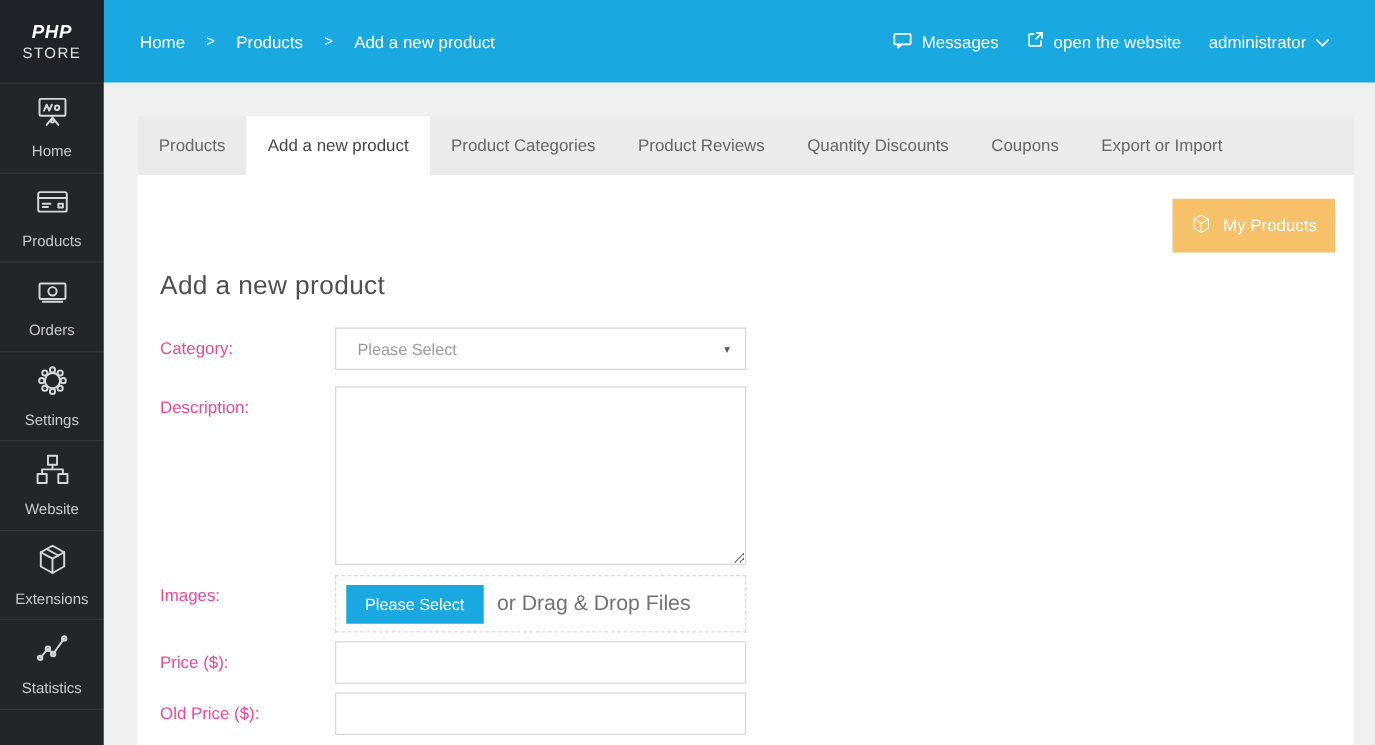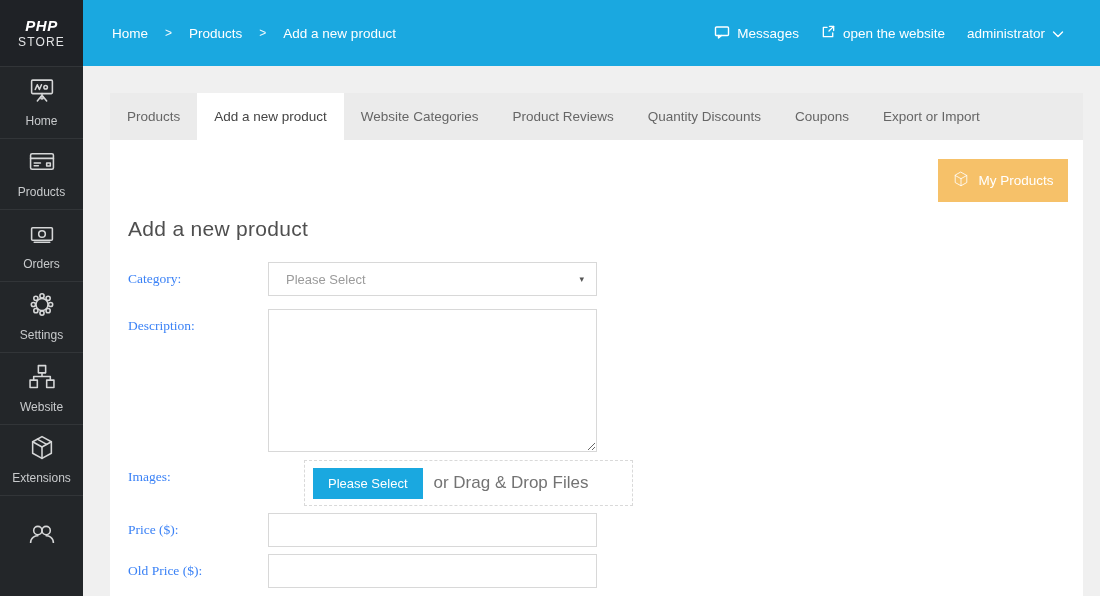--- a/index.html
+++ b/index.html
@@ -59,21 +59,21 @@
     position:absolute;top:19px;right:15px;width:130px;height:43px;
     background:var(--accent-orange);border:none;color:#fff;font-size:13.5px;
     display:flex;align-items:center;justify-content:center;gap:8px;cursor:pointer;
     font-family:"Liberation Sans",sans-serif;
   }
   .my-products svg{stroke:#fff;fill:none;stroke-width:1.3;stroke-linejoin:round;stroke-linecap:round;}
   
   .page-title{margin:0;padding-top:61px;font-size:21px;font-weight:normal;color:#4f4f4f;letter-spacing:.3px;}
   .form{margin-top:21px;}
   .row{display:flex;margin-bottom:7px;}
-  .row-label{width:140px;padding-top:9px;font-size:13.5px;color:#3b82f6;font-family:Liberation Serif, serif;}
+  .row-label{width:140px;padding-top:9px;font-size:13.5px;color:#ec4899;}
   .selectbox{
     width:329px;height:34px;border:1px solid #d8d8d8;background:#fff;
     display:flex;align-items:center;padding:0 12px 0 17px;cursor:pointer;
   }
   .selectbox .sel-text{color:#9b9b9b;font-size:13px;flex:1;}
   .selectbox .sel-arrow{color:#555;font-size:9px;}
   .text-input{
     width:329px;height:34px;border:1px solid #d8d8d8;background:#fff;
     padding:0 10px;font-size:13px;color:#555;outline:none;
     font-family:"Liberation Sans",sans-serif;
@@ -173,20 +173,32 @@
       <svg width="30" height="27" viewBox="0 0 28 26">
         <path d="M14 2.5 L23 7.5 V18.5 L14 23.5 L5 18.5 V7.5 Z"></path>
         <path d="M5 7.5 L14 12.5 L23 7.5"></path>
         <path d="M14 12.5 V23.5"></path>
         <path d="M9.5 5 L18.5 10"></path>
       </svg>
     </span>
     <span class="nav-label">Extensions</span>
   </div>
 
+  <div class="nav-item">
+    <span>
+      <svg width="30" height="27" viewBox="0 0 28 26">
+        <path d="M4.5 20.5 L10.5 13.5 L14.5 17.5 L23 5.5"></path>
+        <circle cx="4.5" cy="20.5" r="1.7"></circle>
+        <circle cx="10.5" cy="13.5" r="1.7"></circle>
+        <circle cx="14.5" cy="17.5" r="1.7"></circle>
+        <circle cx="23" cy="5.5" r="1.7"></circle>
+      </svg>
+    </span>
+    <span class="nav-label">Statistics</span>
+  </div>
 
   <div class="nav-item">
     <span>
       <svg width="30" height="27" viewBox="0 0 28 26">
         <circle cx="10" cy="14" r="4"></circle>
         <circle cx="18" cy="14" r="4"></circle>
         <path d="M3 26 C3 20 8 19 10 19 M25 26 C25 20 20 19 18 19"></path>
       </svg>
     </span>
   </div>
@@ -231,21 +243,21 @@
         </svg>
       </span>
     </span>
   </div>
 </div>
 
 <div class="panel">
   <div class="tabbar">
     <div class="tab">Products</div>
     <div class="tab active">Add a new product</div>
-    <div class="tab">Website Categories</div>
+    <div class="tab">Product Categories</div>
     <div class="tab">Product Reviews</div>
     <div class="tab">Quantity Discounts</div>
     <div class="tab">Coupons</div>
     <div class="tab">Export or Import</div>
   </div>
 
   <div class="panel-body">
     <button class="my-products">
       <span>
         <svg width="18" height="18" viewBox="0 0 28 26">
@@ -268,21 +280,21 @@
           <span class="sel-arrow">▾</span>
         </div>
       </div>
 
 
       <div class="row" style="margin-top:13px;">
         <div class="row-label">Description:</div>
         <textarea class="textarea" style=""></textarea>
       </div>
 
-      <div class="row" style="margin-top:8px;gap:36px;">
+      <div class="row" style="margin-top:8px;">
         <div class="row-label">Images:</div>
         <div class="dropzone">
           <button class="upload-btn">Please Select</button>
           <span class="drop-hint">or Drag &amp; Drop Files</span>
         </div>
       </div>
 
       <div class="row">
         <div class="row-label">Price ($):</div>
         <input class="text-input" type="text" style="">

